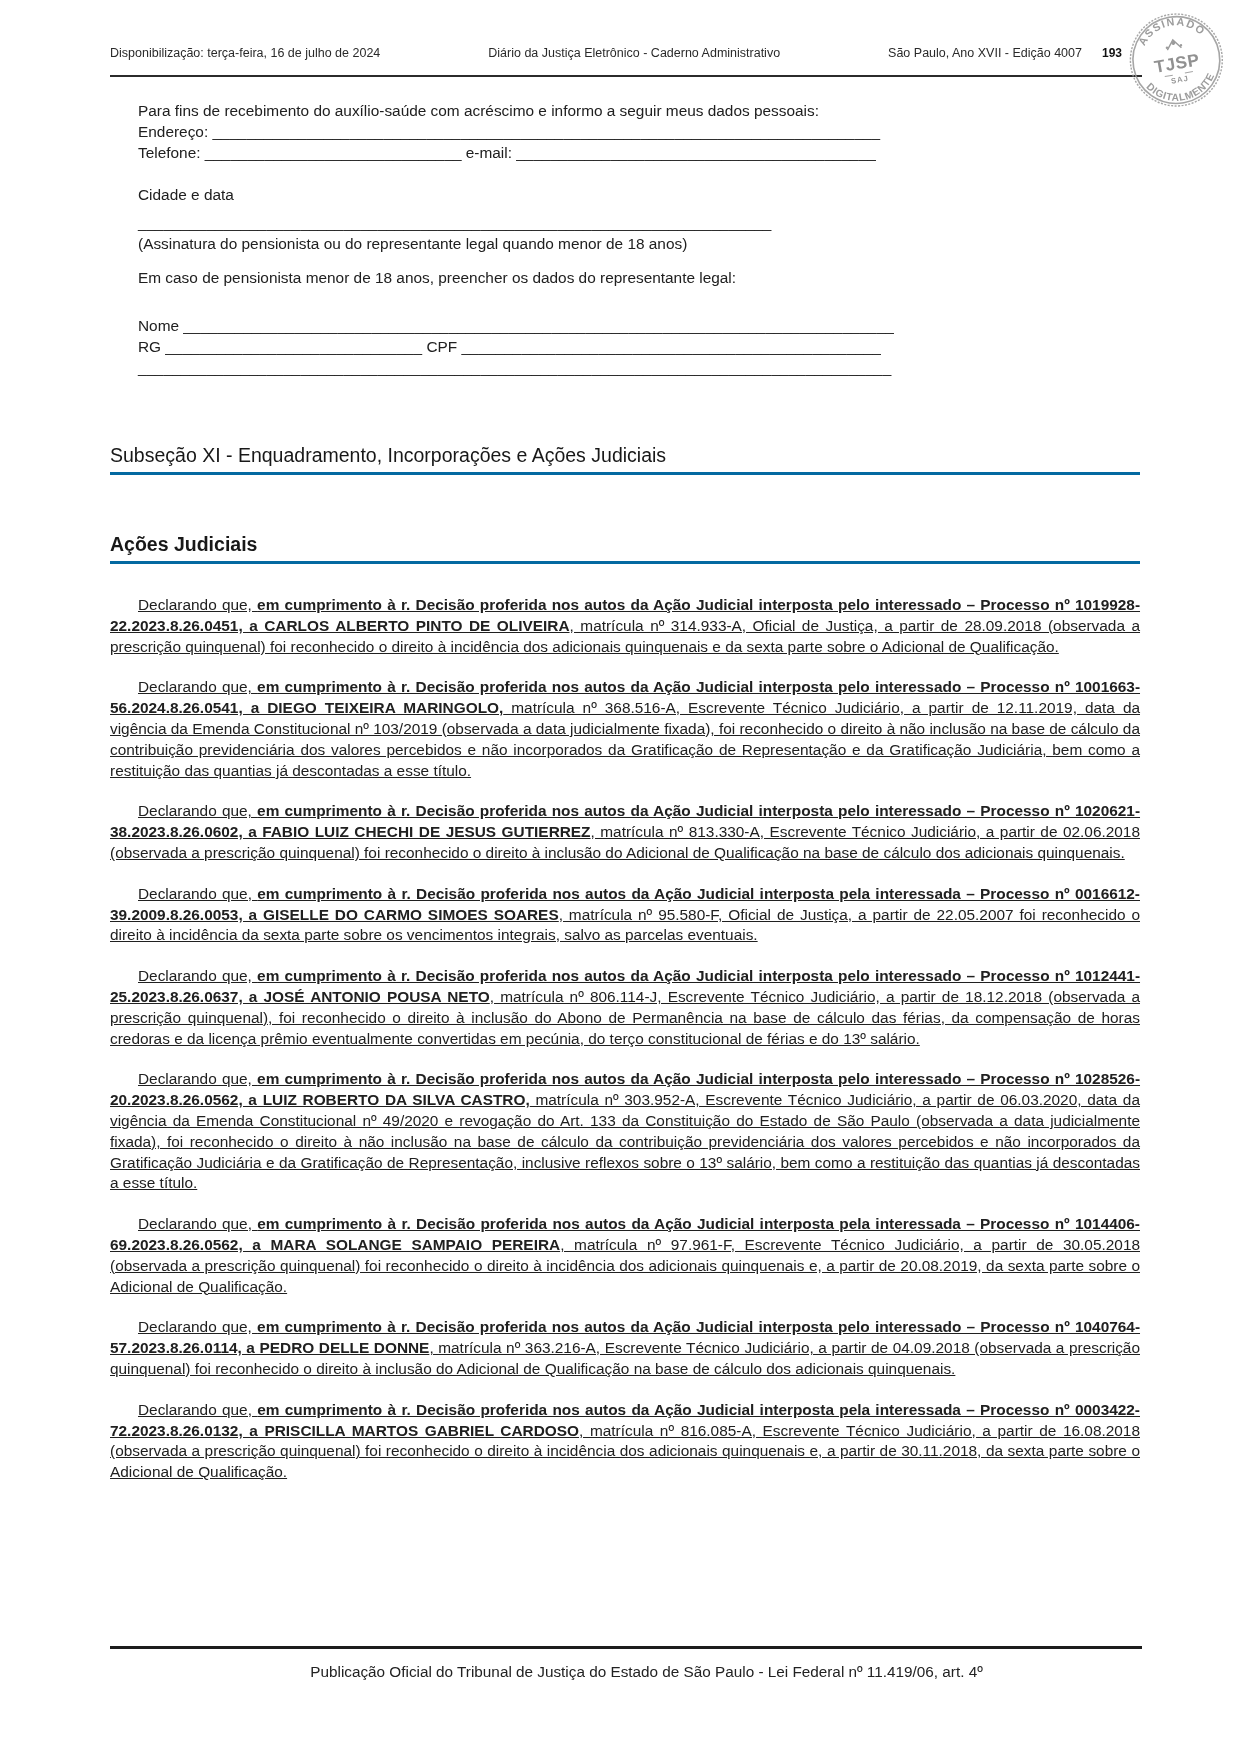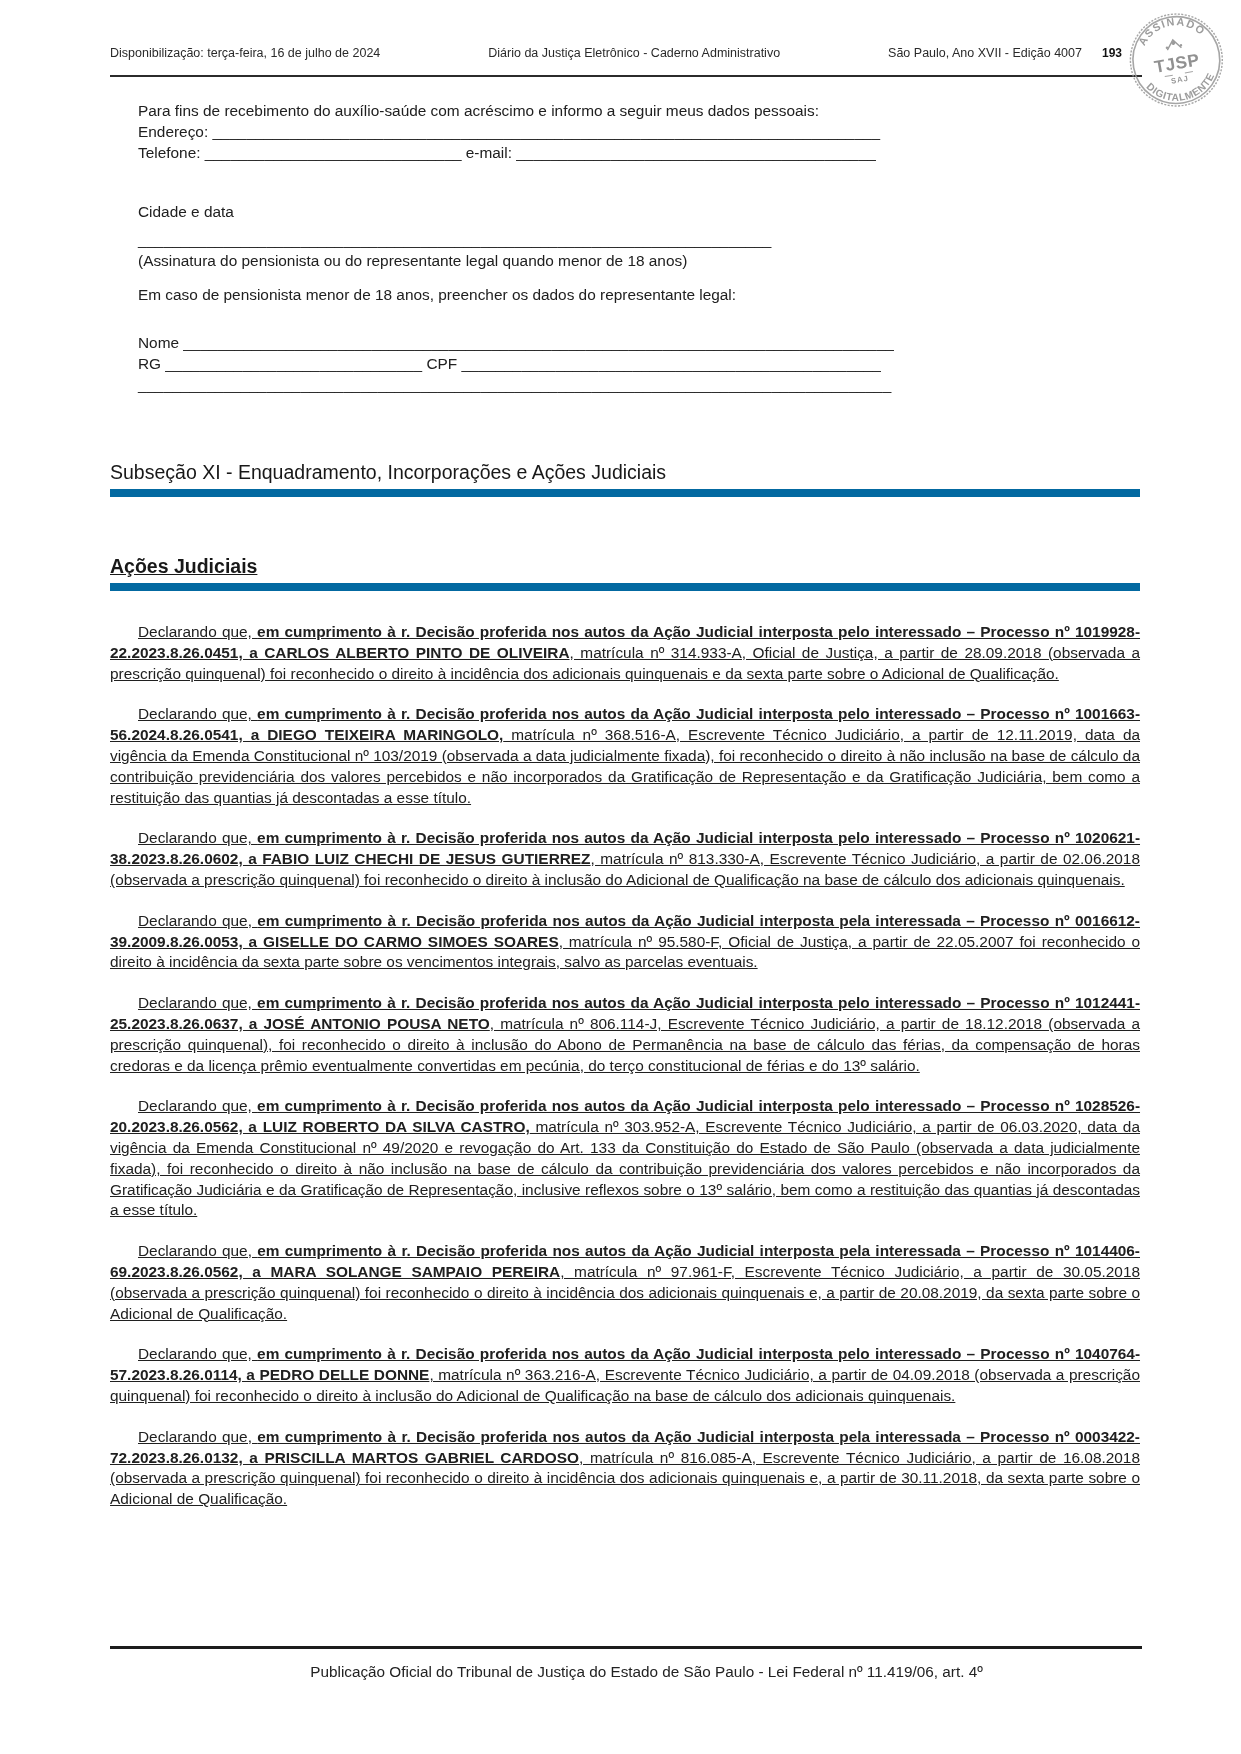--- a/index.html
+++ b/index.html
@@ -22,31 +22,31 @@
   .stamp{position:absolute;left:1127px;top:9px;width:98px;height:98px;transform:rotate(-10deg);opacity:.88;}
   .stamp text{font-family:"Liberation Sans","DejaVu Sans",sans-serif;}
   .stamp-arc{font-size:10.5px;font-weight:bold;fill:#8f8f8f;letter-spacing:1.5px;}
   .stamp-arc-bottom{font-size:10px;font-weight:bold;fill:#8f8f8f;letter-spacing:.6px;}
   .stamp-center-text{font-size:17px;font-weight:bold;fill:#828282;letter-spacing:.5px;}
   .stamp-sub-text{font-size:7.5px;font-weight:bold;fill:#8a8a8a;letter-spacing:1px;}
   
   .content{position:absolute;left:110px;top:100px;width:1030px;font-size:15.4px;line-height:21px;color:#202020;}
   .form-block{padding-left:28px;}
   .form-line{white-space:pre;height:21px;}
-  .form-line:nth-child(4){margin-top:38px;}  
+  .form-line:nth-child(4){margin-top:21px;}  
   .form-line:nth-child(5){margin-top:7px;}   
   .form-line:nth-child(7){margin-top:13px;}  
   .form-line:nth-child(8){margin-top:27px;}  
   .form-line:nth-child(11){margin-top:2px;}  
   .section-heading{
     font-size:19.5px;line-height:24px;color:#181818;
-    border-bottom:8px solid #0369a1;padding-bottom:5px;
+    border-bottom:3px solid #0369a1;padding-bottom:5px;
   }
   .heading-subsection{margin-top:65px;font-weight:normal;}
-  .heading-acoes{margin-top:57px;font-weight:bold;text-decoration:underline;}
+  .heading-acoes{margin-top:57px;font-weight:bold;}
   .declarations{margin-top:31px;}
   .decl{margin:0 0 20px 0;text-align:justify;text-indent:28px;line-height:20.8px;text-decoration:underline;}
   .decl .b{font-weight:bold;}
   
   .footer-rule{position:absolute;left:110px;top:1646px;width:1032px;height:3px;background:#1c1c1c;}
   .footer-text{position:absolute;left:0;top:1663px;width:1241px;text-align:center;font-size:15.3px;color:#222;padding-left:26px;}
 </style>
 </head>
 <body>
 

